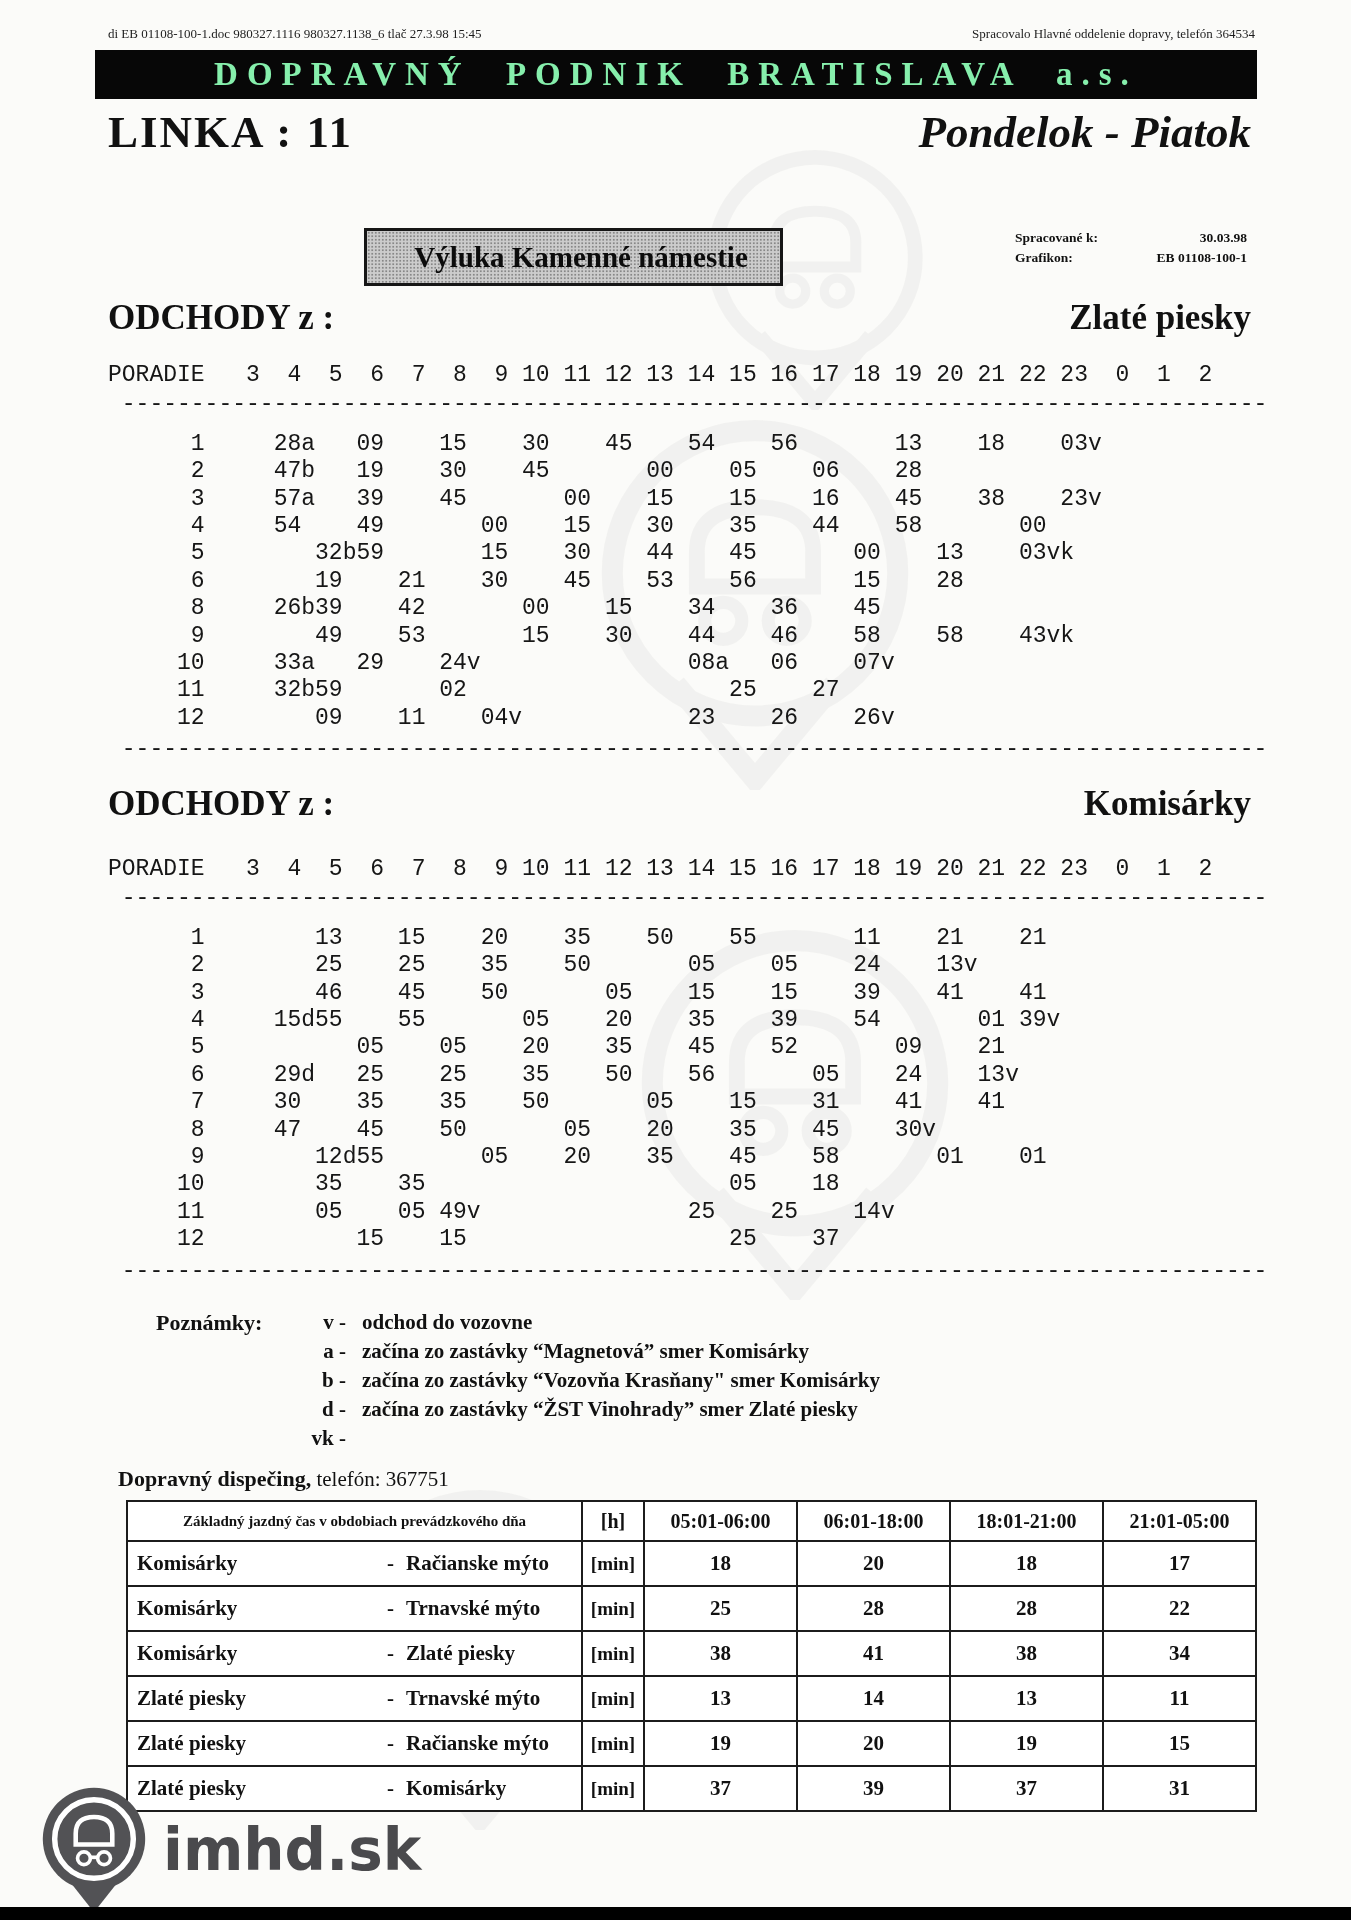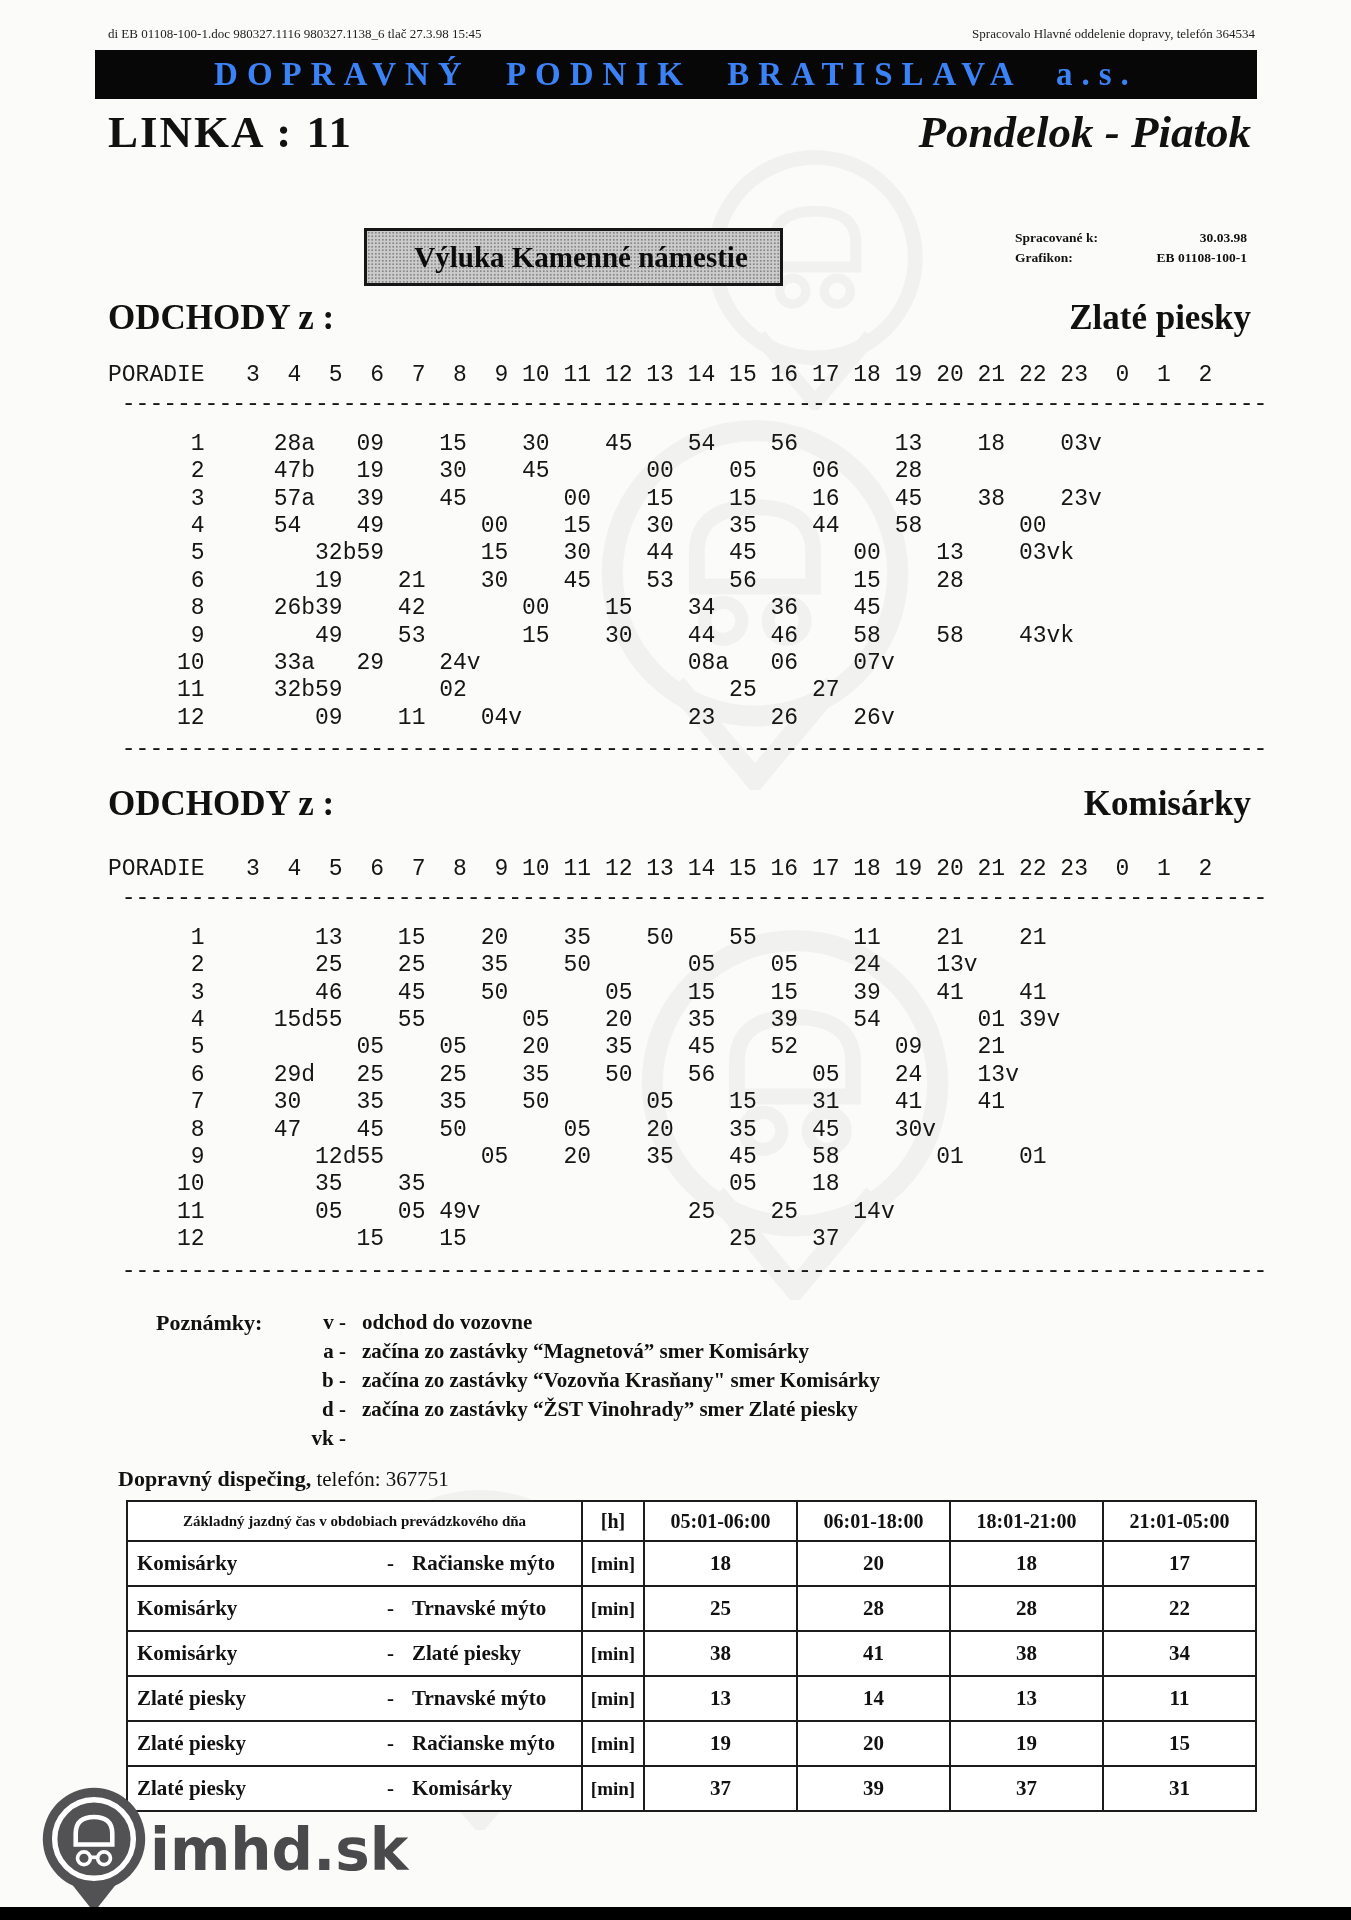--- a/index.html
+++ b/index.html
@@ -2,21 +2,21 @@
 <html><head>
 <meta charset="utf-8">
 <style>
   html,body{margin:0;padding:0;background:#9a9a9a;}
   .page{position:relative;width:1351px;height:1920px;background:#fbfbf9;overflow:hidden;
         font-family:"Liberation Serif",serif;color:#111;}
   .watermark{position:absolute;opacity:0.05;pointer-events:none;}
   .meta-row{position:absolute;top:26px;left:108px;right:96px;display:flex;
             justify-content:space-between;font-size:13px;color:#1d1d1d;}
   .banner{position:absolute;top:50px;left:95px;right:94px;height:49px;background:#070707;
-          color:#3b82f6;display:flex;align-items:center;justify-content:center;
+          color:#86efac;display:flex;align-items:center;justify-content:center;
           font-weight:bold;font-size:33px;letter-spacing:9px;word-spacing:18px;}
   .title-row{position:absolute;top:106px;left:108px;right:100px;display:flex;
              justify-content:space-between;align-items:baseline;}
   .linka{font-weight:bold;font-size:45px;letter-spacing:2px;}
   .days{font-weight:bold;font-style:italic;font-size:45px;}
   .notice-row{position:absolute;top:228px;left:108px;right:100px;height:80px;}
   .notice-box{position:absolute;left:256px;top:0;width:398px;height:52px;
               border:3px solid #161616;display:flex;align-items:center;justify-content:center;
               font-weight:bold;font-size:29px;color:#0c0c0c;
               background-color:#cccccc;
@@ -46,24 +46,24 @@
   table.ttable{position:absolute;top:1500px;left:126px;border-collapse:collapse;table-layout:fixed;
                background:#fff;}
   .ttable td,.ttable th{border:2px solid #1c1c1c;padding:0;overflow:hidden;}
   .ttable th{height:38px;}
   .ttable td{height:43px;}
   .th-desc{font-size:15px;font-weight:bold;text-align:center;}
   .th-p{font-size:20px;font-weight:bold;text-align:center;}
   .route{display:flex;align-items:center;padding-left:9px;font-weight:bold;font-size:21px;}
   .route .r-from{width:250px;flex:none;}
   .route .r-dash{flex:none;}
-  .route .r-to{margin-left:18px;}
+  .route .r-to{margin-left:12px;}
   .unit-cell{text-align:center;font-weight:bold;font-size:19px;}
   .val-cell{text-align:center;font-weight:bold;font-size:21px;}
-  .logo{position:absolute;left:38px;top:1786px;display:flex;align-items:center;gap:0;}
+  .logo{position:absolute;left:38px;top:1786px;display:flex;align-items:center;gap:13px;}
   .logo-text{font-family:"DejaVu Sans",sans-serif;font-weight:bold;font-size:58px;color:#4a4a4d;}
   .bottom-bar{position:absolute;left:0;right:0;bottom:0;height:13px;background:#000;}
 </style>
 </head>
 <body>
 
 <div class="page">
 
   <svg class="watermark" style="left:700px;top:150px" width="230" height="260" viewBox="0 0 120 140">
       <circle cx="60" cy="58" r="54" fill="none" stroke="#555" stroke-width="8"></circle>

